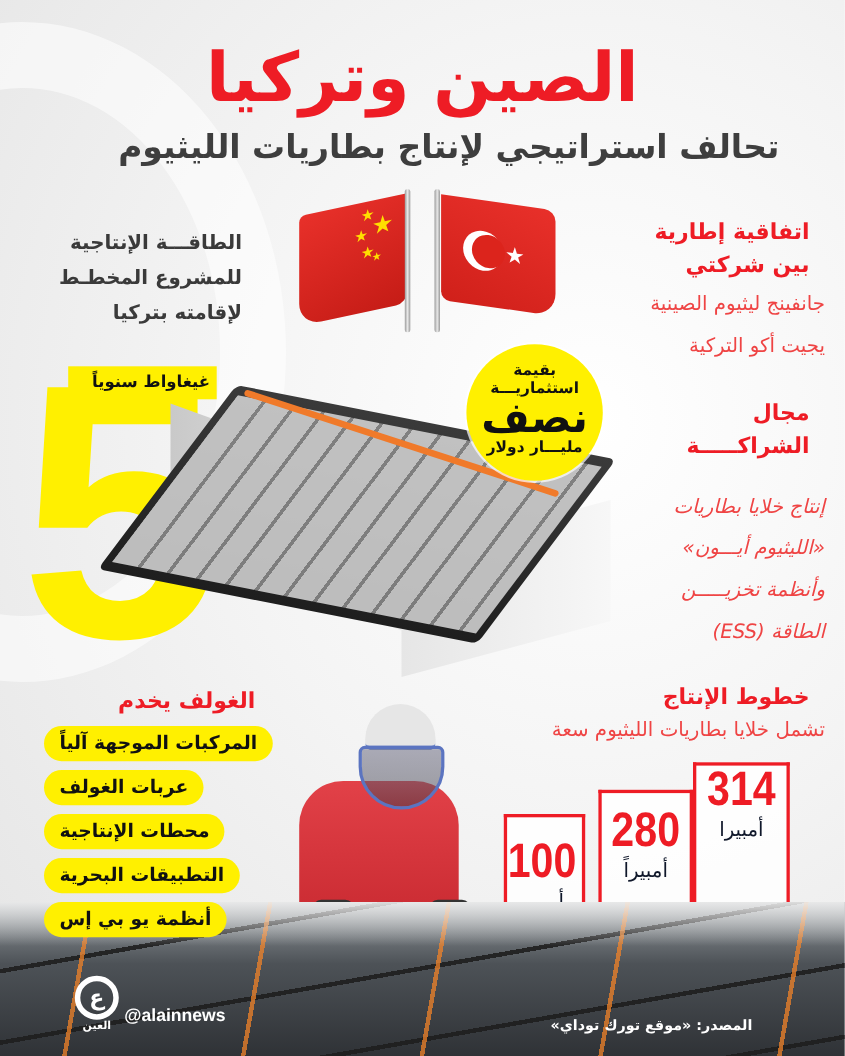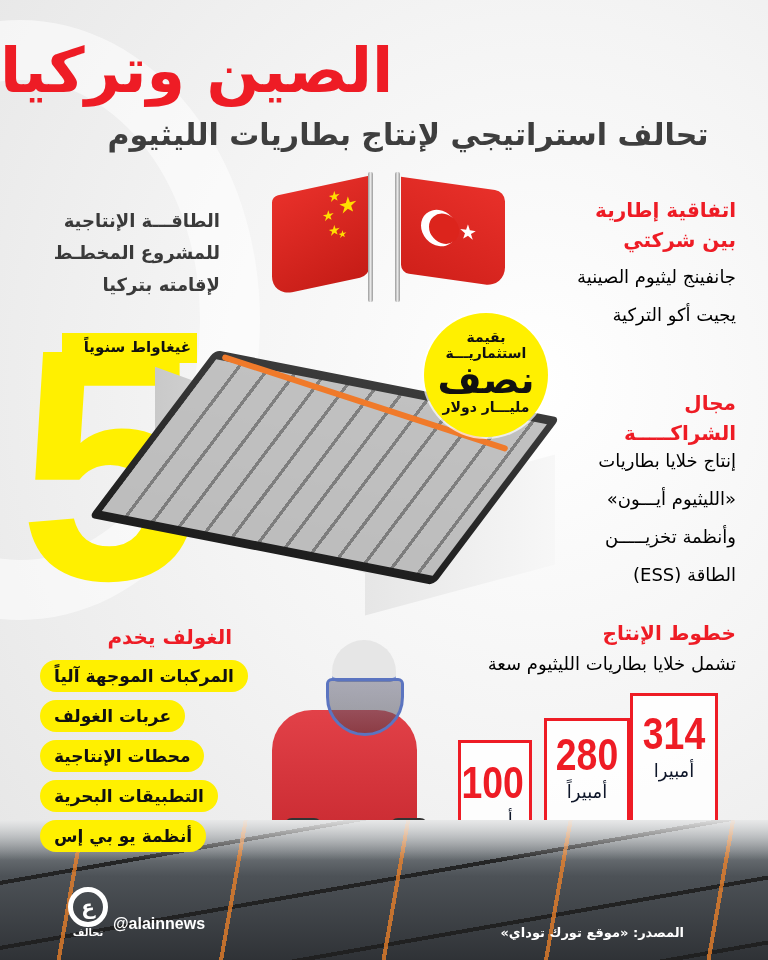--- a/index.html
+++ b/index.html
@@ -11,21 +11,21 @@
     color: #3a3a3a;
   }
   .bg-arc {
     position: absolute; left: -220px; top: 20px;
     width: 480px; height: 600px; border-radius: 50%;
     border: 60px solid rgba(255,255,255,0.55);
     pointer-events: none;
   }
   .title {
     position: absolute; top: 40px; left: 0; width: 768px;
-    text-align: left; font-weight: bold; font-size: 62px;
+    text-align: center; font-weight: bold; font-size: 62px;
     color: #ee1c25; line-height: 1;
   }
   .subtitle {
     position: absolute; top: 117px; left: 0; width: 768px;
     text-align: center; font-weight: bold; font-size: 30px;
     color: #3e3e3e;
     padding-left: 48px;
   }
   
   .flags { position: absolute; left: 262px; top: 168px; width: 250px; height: 140px; }
@@ -82,21 +82,21 @@
     background: #fff000; font-size: 15px; font-weight: bold; color: #111;
     text-align: right; padding: 5px 6px 0 0; }
   .five { position: absolute; left: 52px; top: 330px; width: 140px; height: 270px;
     font-family: "Liberation Sans", sans-serif; font-weight: bold; font-size: 330px;
     color: #fff000; line-height: 270px; text-align: center; z-index: 0; letter-spacing: -10px; }
   .five-label { z-index: 2; }
 
   
   .sec-head { position: absolute; right: 32px; text-align: right; font-weight: bold;
     color: #ee1c25; font-size: 20px; line-height: 30px; }
-  .sec-body { position: absolute; right: 32px; text-align: right; color: #000000;
+  .sec-body { position: absolute; right: 18px; text-align: right; color: #ef4444;
     font-size: 18px; line-height: 38px; }
 
   
   .serves-head { position: absolute; left: 52px; width: 180px; top: 625px; text-align: right;
     color: #ee1c25; font-weight: bold; font-size: 20px; }
   .pills { position: absolute; left: 40px; top: 660px; width: 200px; display: flex;
     flex-direction: column; align-items: flex-end; gap: 8px; }
   .pill { background: #fff000; border-radius: 20px; font-size: 17px; font-weight: bold;
     color: #111; padding: 4px 14px; height: 32px; white-space: nowrap; line-height: 24px; }
 
@@ -185,25 +185,25 @@
 
 <div class="sec-head" style="top:195px;">
   <div>اتفاقية إطارية</div>
   <div>بين شركتي</div>
 </div>
 <div class="sec-body" style="top:258px;">
   <div>جانفينج ليثيوم الصينية</div>
   <div>يجيت أكو التركية</div>
 </div>
 
-<div class="sec-head" style="top:388px;">
+<div class="sec-head" style="top:360px;">
   <div>مجال</div>
   <div>الشراكـــــة</div>
 </div>
-<div class="sec-body" style="top:442px;">
+<div class="sec-body" style="top:442px;font-style:italic;">
   <div>إنتاج خلايا بطاريات</div>
   <div>«الليثيوم أيـــون»</div>
   <div>وأنظمة تخزيـــــن</div>
   <div>الطاقة (ESS)</div>
 </div>
 
 <div class="sec-head" style="top:618px;">خطوط الإنتاج</div>
 <div class="sec-body" style="top:645px;">تشمل خلايا بطاريات الليثيوم سعة</div>
 
 <div class="worker">
@@ -215,34 +215,34 @@
 </div>
 
 <div class="amp" style="left:458px;top:740px;width:74px;height:100px;padding-top:18px;">
   <span class="num">100</span>
   <span class="unit">أمبير</span>
 </div>
 <div class="amp" style="left:544px;top:718px;width:86px;height:122px;padding-top:12px;">
   <span class="num">280</span>
   <span class="unit">أمبيراً</span>
 </div>
-<div class="amp" style="left:630px;top:693px;width:88px;height:147px;padding-top:16px;">
+<div class="amp" style="left:630px;top:693px;width:88px;height:147px;padding-top:0;">
   <span class="num">314</span>
   <span class="unit">أمبيرا</span>
 </div>
 
 <div class="footer"></div>
 
 <div class="serves-head">الغولف يخدم</div>
 <div class="pills">
   <div class="pill">المركبات الموجهة آلياً</div>
   <div class="pill">عربات الغولف</div>
   <div class="pill">محطات الإنتاجية</div>
   <div class="pill">التطبيقات البحرية</div>
   <div class="pill">أنظمة يو بي إس</div>
 </div>
 
 <div class="logo">
   <div class="ring">ع</div>
-  <div class="ar">تحالف</div>
+  <div class="ar">العين</div>
 </div>
 <div class="handle">@alainnews</div>
 <div class="source">المصدر: «موقع تورك توداي»</div>
 
 </body></html>

